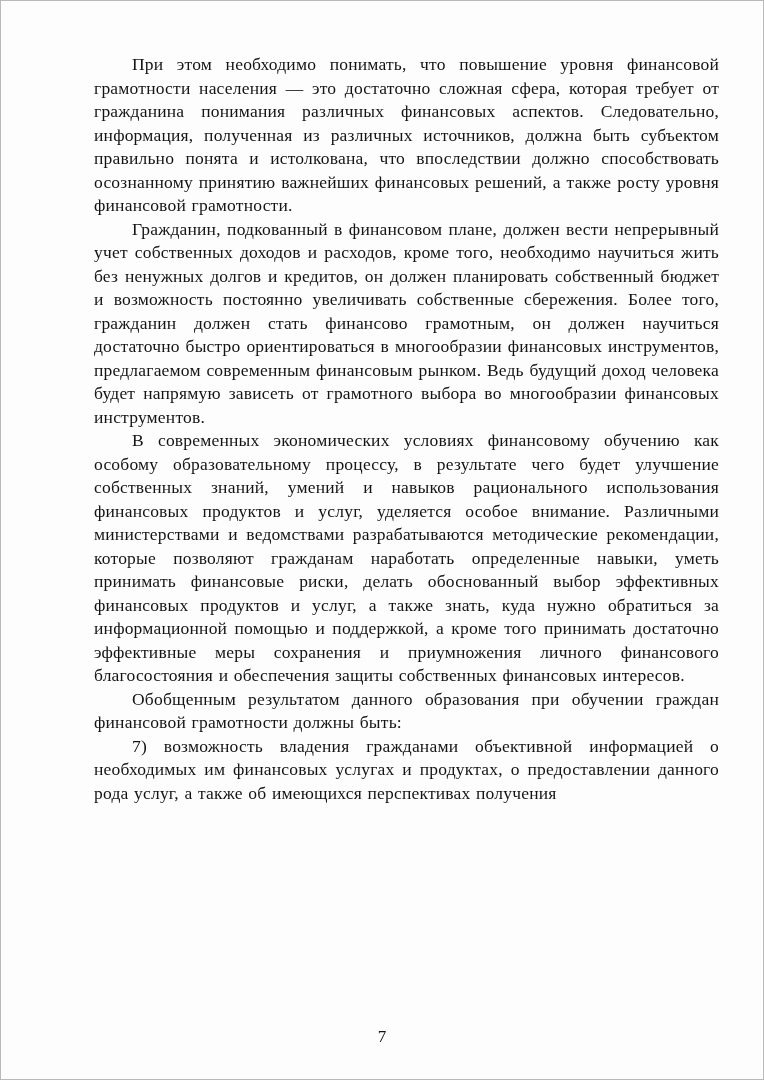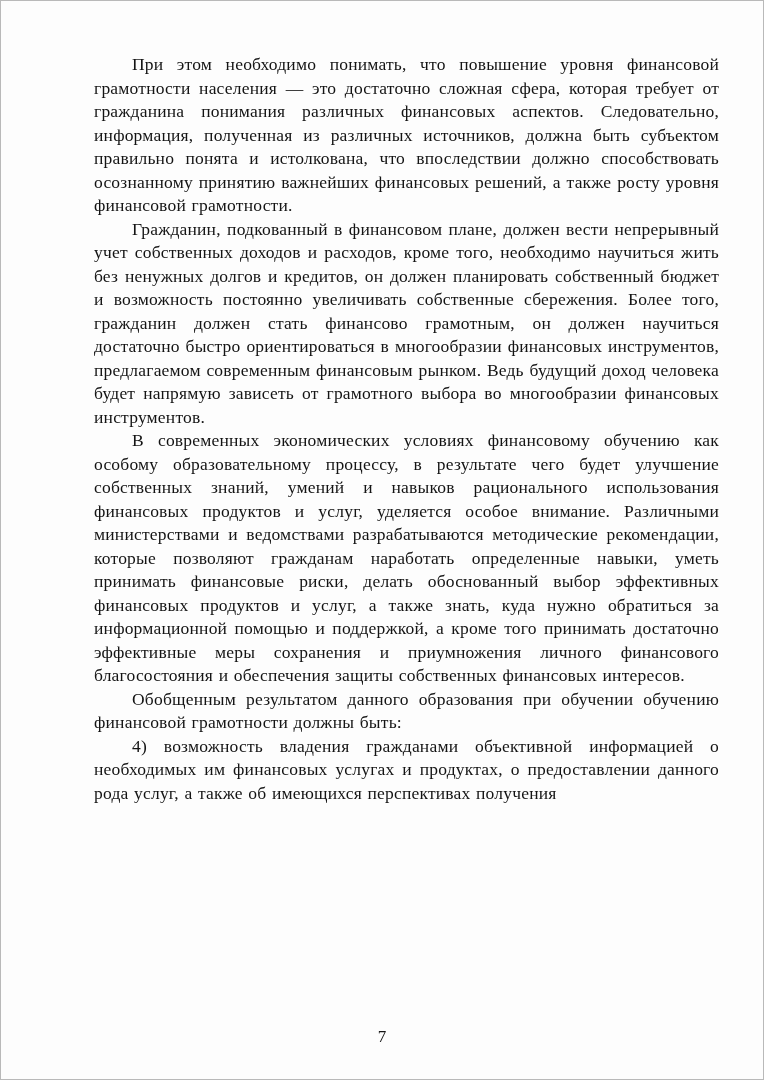--- a/index.html
+++ b/index.html
@@ -48,17 +48,17 @@
     }
   </style>
 </head>
 <body>
 
 <div class="page">
   <div class="text-block">
     <p>При этом необходимо понимать, что повышение уровня финансовой грамотности населения — это достаточно сложная сфера, которая требует от гражданина понимания различных финансовых аспектов. Следовательно, информация, полученная из различных источников, должна быть субъектом правильно понята и истолкована, что впоследствии должно способствовать осознанному принятию важнейших финансовых решений, а также росту уровня финансовой грамотности.</p>
     <p>Гражданин, подкованный в финансовом плане, должен вести непрерывный учет собственных доходов и расходов, кроме того, необходимо научиться жить без ненужных долгов и кредитов, он должен планировать собственный бюджет и возможность постоянно увеличивать собственные сбережения. Более того, гражданин должен стать финансово грамотным, он должен научиться достаточно быстро ориентироваться в многообразии финансовых инструментов, предлагаемом современным финансовым рынком. Ведь будущий доход человека будет напрямую зависеть от грамотного выбора во многообразии финансовых инструментов.</p>
     <p>В современных экономических условиях финансовому обучению как особому образовательному процессу, в результате чего будет улучшение собственных знаний, умений и навыков рационального использования финансовых продуктов и услуг, уделяется особое внимание. Различными министерствами и ведомствами разрабатываются методические рекомендации, которые позволяют гражданам наработать определенные навыки, уметь принимать финансовые риски, делать обоснованный выбор эффективных финансовых продуктов и услуг, а также знать, куда нужно обратиться за информационной помощью и поддержкой, а кроме того принимать достаточно эффективные меры сохранения и приумножения личного финансового благосостояния и обеспечения защиты собственных финансовых интересов.</p>
-    <p>Обобщенным результатом данного образования при обучении обучению финансовой грамотности должны быть:</p>
-    <p>4) возможность владения гражданами объективной информацией о необходимых им финансовых услугах и продуктах, о предоставлении данного рода услуг, а также об имеющихся перспективах получения</p>
+    <p>Обобщенным результатом данного образования при обучении граждан финансовой грамотности должны быть:</p>
+    <p>7) возможность владения гражданами объективной информацией о необходимых им финансовых услугах и продуктах, о предоставлении данного рода услуг, а также об имеющихся перспективах получения</p>
   </div>
   <div class="page-number">7</div>
 </div>
 
 </body></html>

